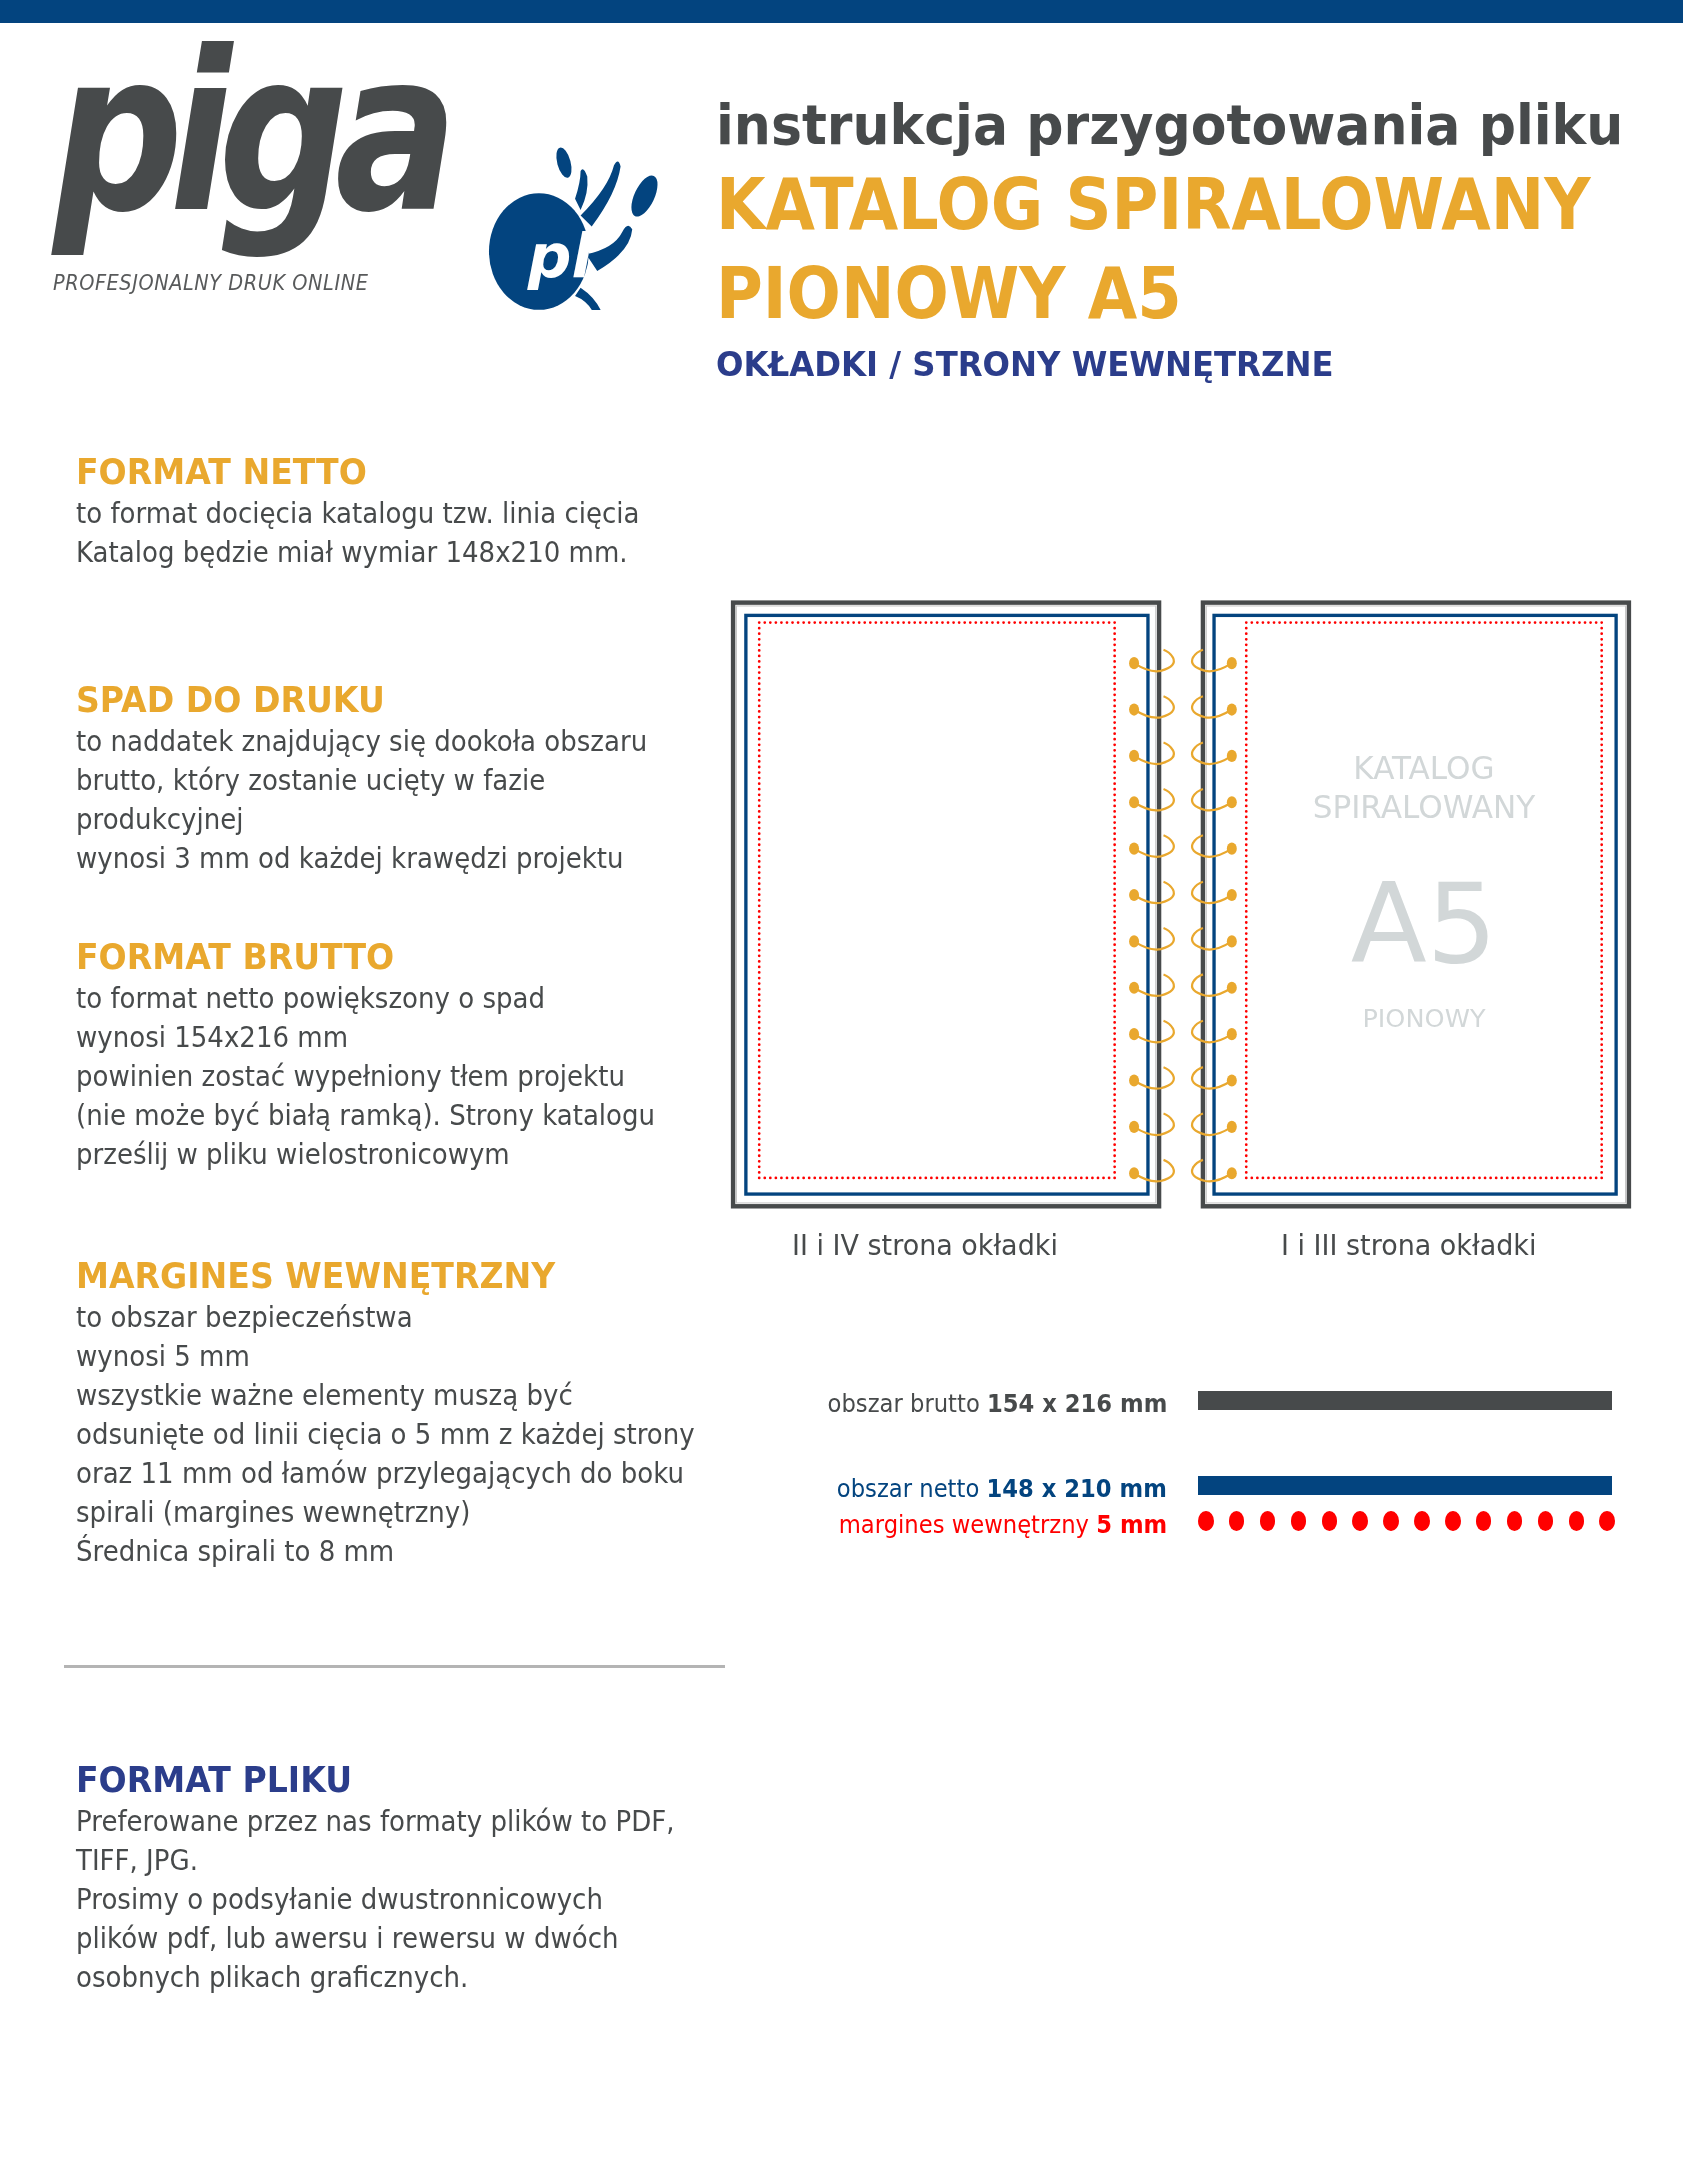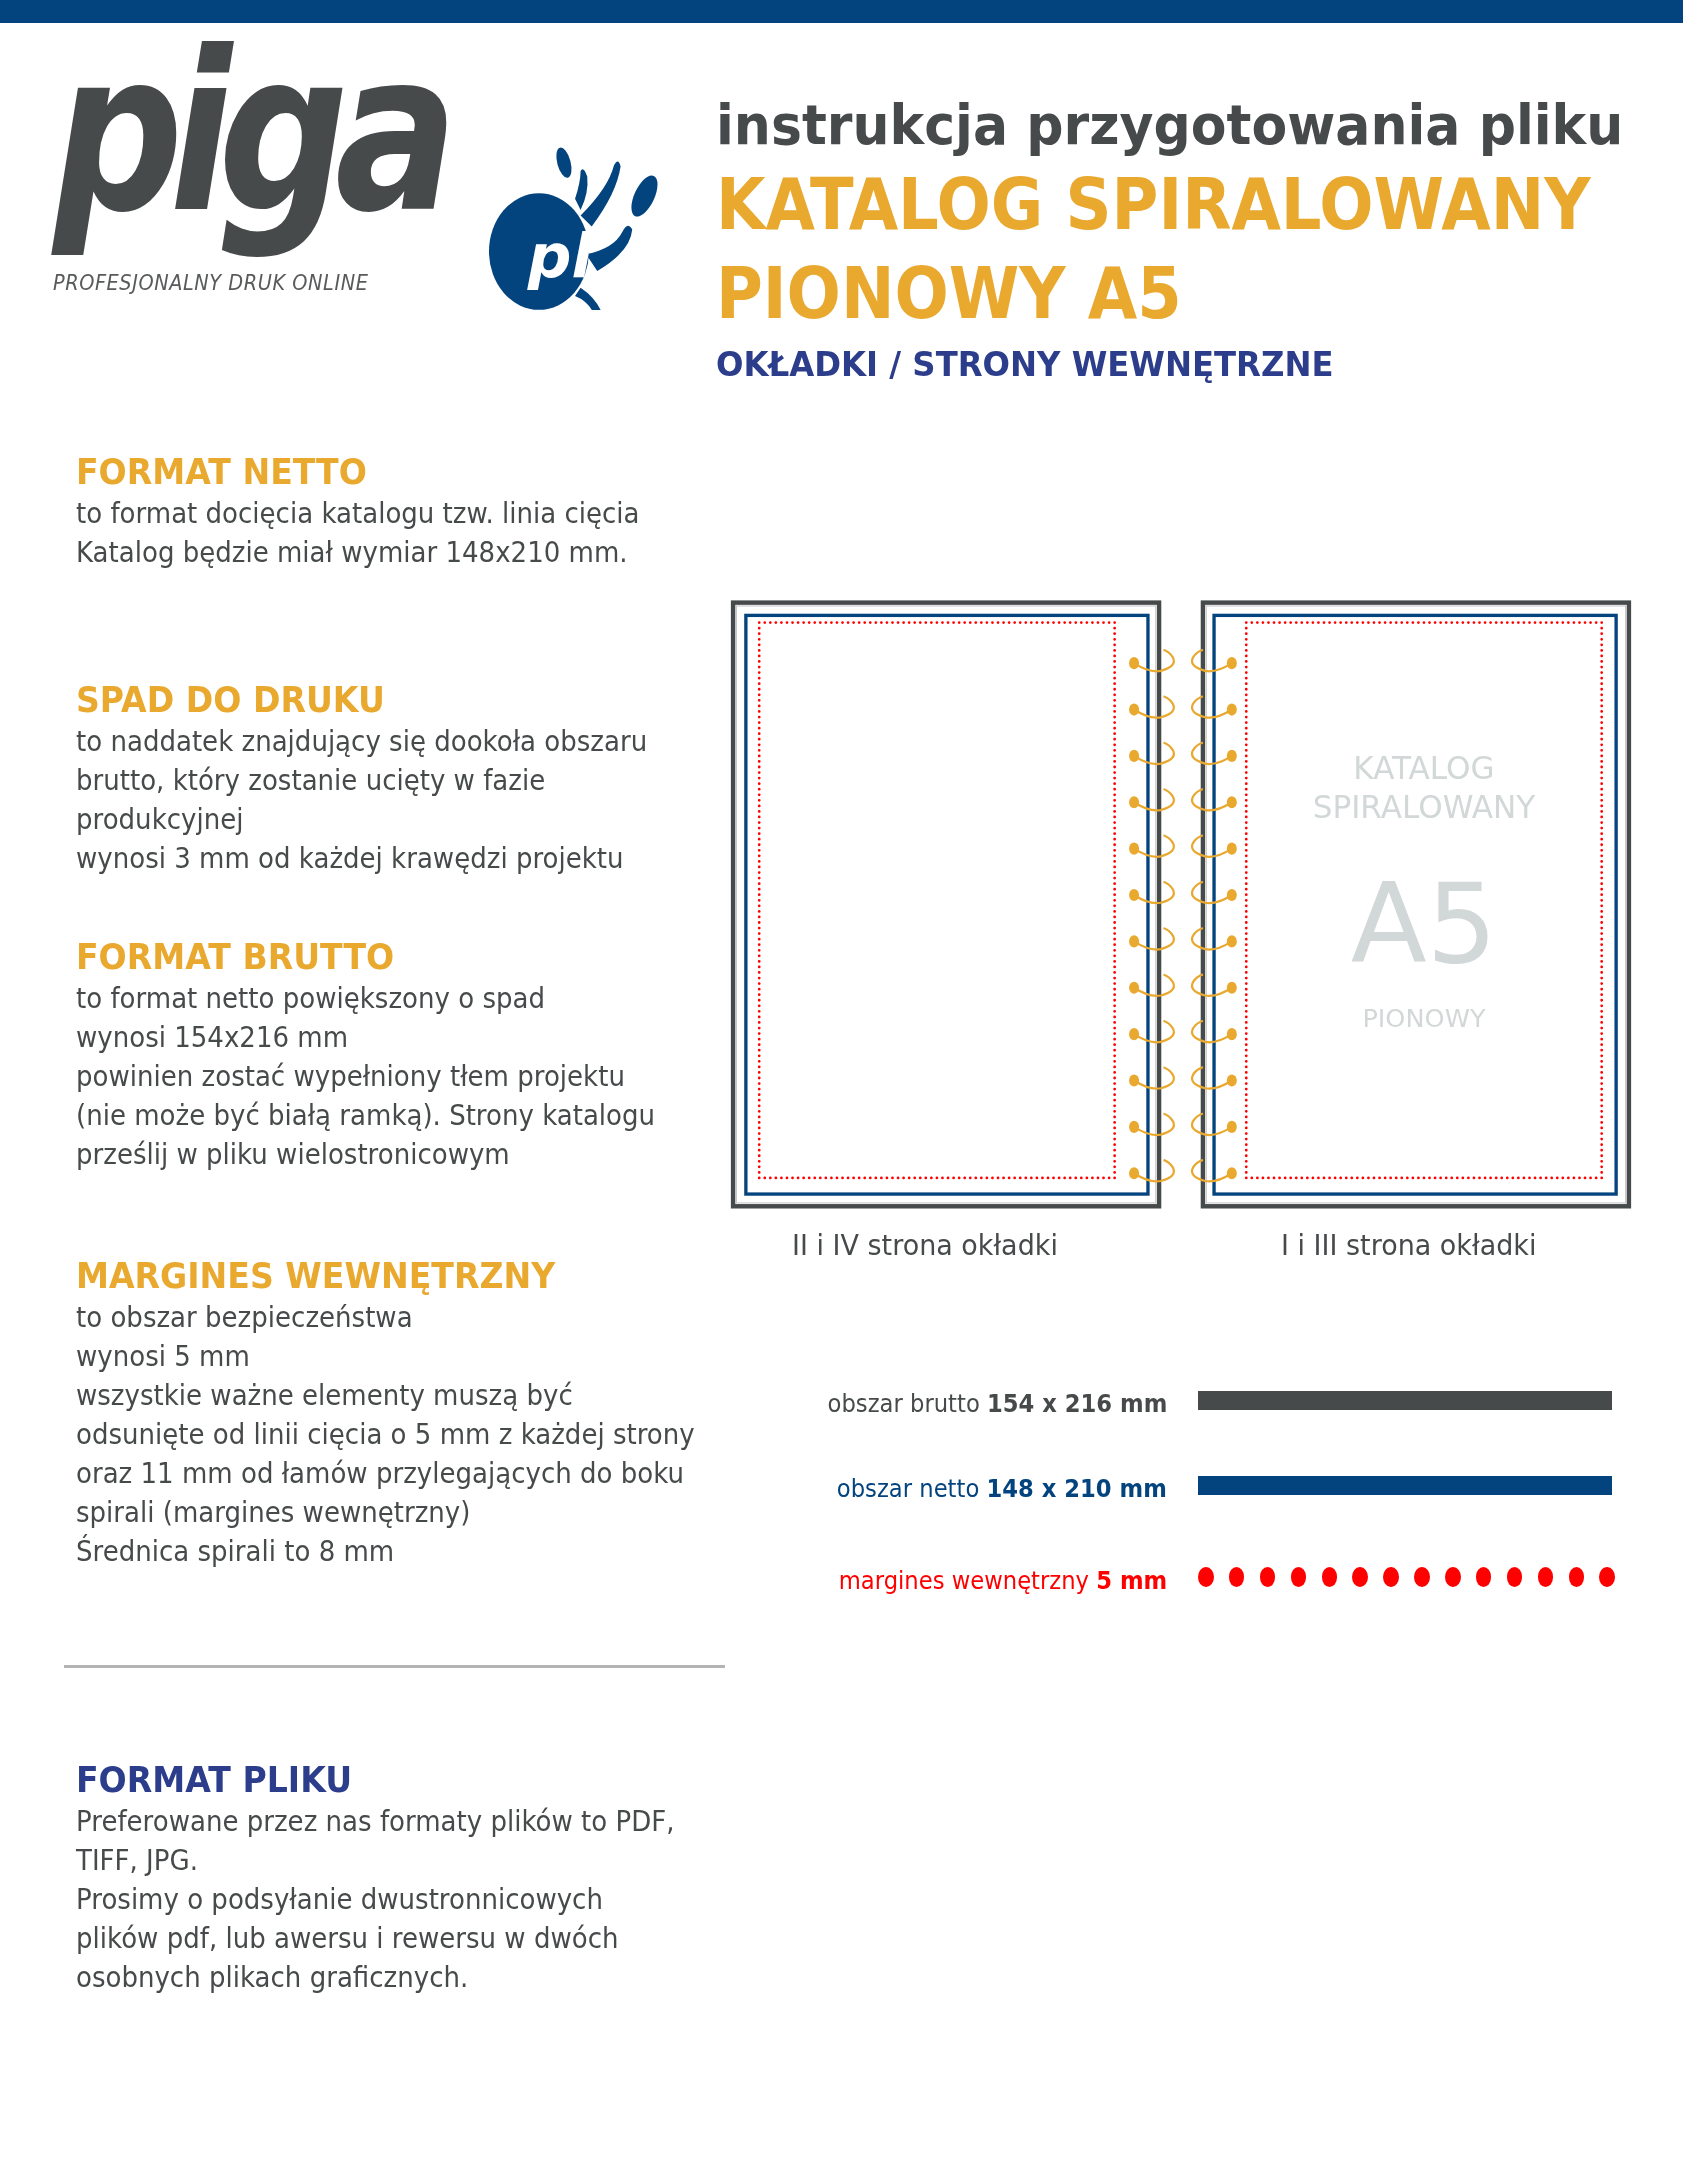--- a/index.html
+++ b/index.html
@@ -176,21 +176,21 @@
 <div class="caption" style="left:1281px;">I i III strona okładki</div>
 
 <div class="legend-row" style="top:1387px;">
   <div class="legend-label" style="color:#474a4b;"><span>obszar  brutto</span> <b>154 x 216 mm</b></div>
   <div class="legend-bar" style="background:#474a4b;"></div>
 </div>
 <div class="legend-row" style="top:1472px;">
   <div class="legend-label" style="color:#03447f;"><span>obszar netto </span> <b>148 x 210 mm</b></div>
   <div class="legend-bar" style="background:#03447f;"></div>
 </div>
-<div class="legend-row" style="top:1564px;text-decoration:underline;">
+<div class="legend-row" style="top:1508px;text-decoration:underline;">
   <div class="legend-label" style="color:#ff0000;"><span>margines wewnętrzny</span> <b>5 mm</b></div>
   <div class="dots" id="legendDots">
       <div class="dot"></div>
       <div class="dot"></div>
       <div class="dot"></div>
       <div class="dot"></div>
       <div class="dot"></div>
       <div class="dot"></div>
       <div class="dot"></div>
       <div class="dot"></div>

